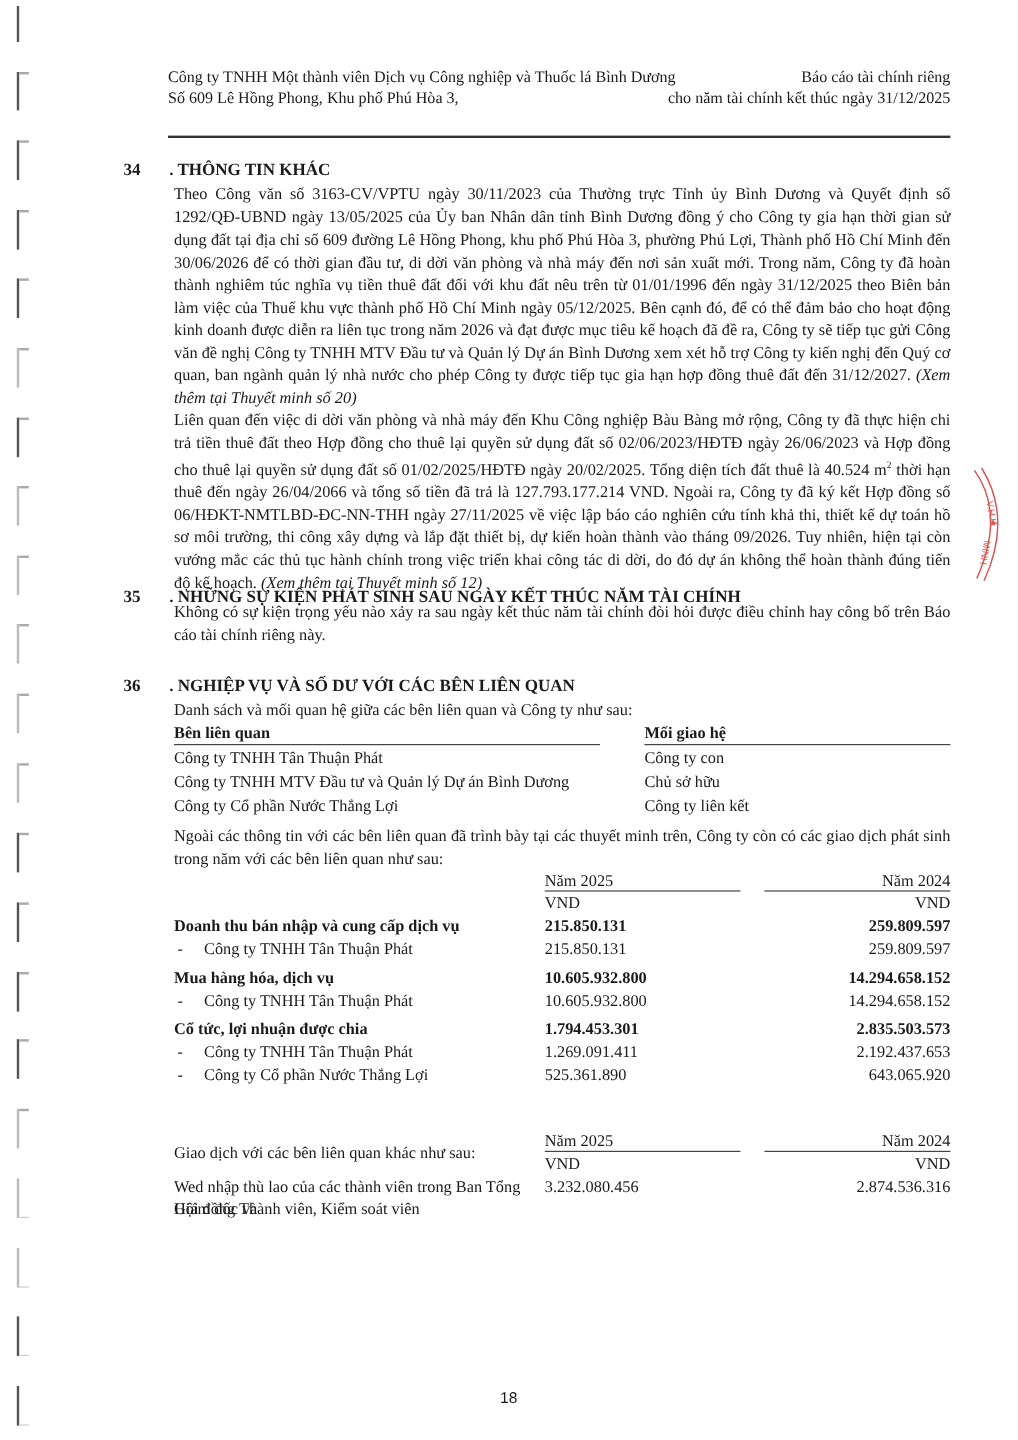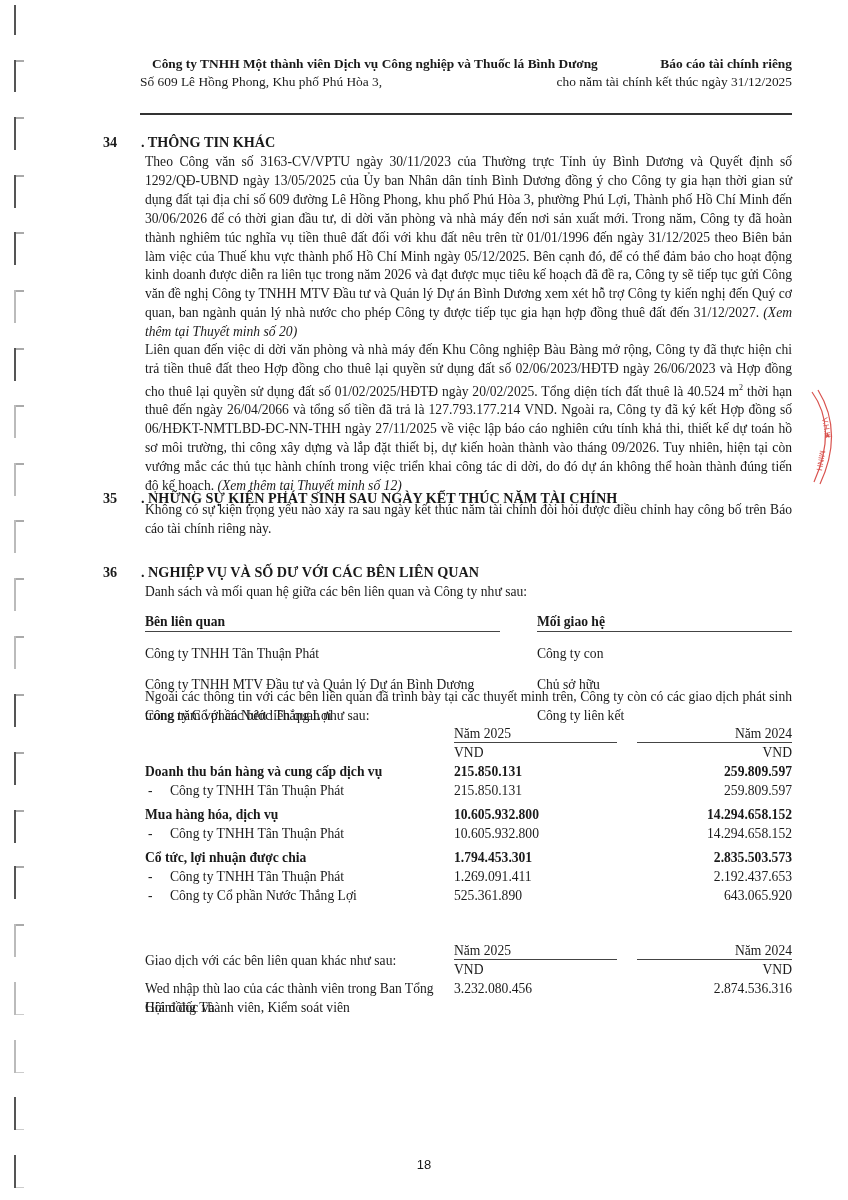--- a/index.html
+++ b/index.html
@@ -4,29 +4,29 @@
 <style>
   html, body { margin:0; padding:0; background:#ffffff; }
   body { width:848px; height:1200px; position:relative; overflow:hidden;
          font-family:"Liberation Serif", serif; color:#1a1a1a; }
   .binder { position:absolute; left:14px; width:10px; border-left:2px solid #555; }
   .binder.light { border-left-color:#bbb; }
   .binder .cap { position:absolute; top:0; left:0; width:8px; border-top:2px solid #aaa; }
   .binder .foot { position:absolute; bottom:0; left:0; width:8px; border-bottom:1px solid #ccc; }
   .hdr { position:absolute; left:140px; top:55px; width:652px; font-size:13.4px; line-height:18px; }
   .hdr .row { display:flex; justify-content:space-between; }
-  .hdr .bold { font-weight:bold;margin-left:12px; }
+  .hdr .bold { font-weight:normal; }
   .hdr-rule { position:absolute; left:140px; top:113px; width:652px; border-top:2px solid #333; }
   .sec { position:absolute; left:103px; font-weight:bold; font-size:14.2px; }
   .sec .num { display:inline-block; width:38px; }
   .para { position:absolute; left:145px; width:647px; font-size:13.6px; line-height:18.9px; text-align:justify; }
   .para i { font-style:italic; }
   .para sup { font-size:8px; }
   .rel-table { position:absolute; left:145px; top:602px; width:647px; font-size:13.6px; }
-  .rel-row { display:flex; height:20px; line-height:20px;margin-top:11px; }
+  .rel-row { display:flex; height:20px; line-height:20px; }
   .rel-row .c1 { width:355px; }
   .rel-row .c2 { margin-left:37px; flex:1; }
   .rel-head .c1, .rel-head .c2 { font-weight:bold; border-bottom:1.5px solid #444; line-height:18px; height:18px; }
   .fin { position:absolute; left:145px; width:647px; font-size:13.6px; }
   .fin-row { display:flex; height:19px; line-height:19px; }
   .fin-row .lbl { flex:1; }
   .fin-row .v { width:163px; }
   .fin-row .v2 { width:155px; text-align:right; margin-left:20px; }
   .fin-row.b { font-weight:bold; }
   .fin-row .dash { display:inline-block; width:22px; padding-left:3px; }
@@ -167,21 +167,21 @@
     <span class="v">Năm 2025</span>
     <span class="v2">Năm 2024</span>
   </div>
   <div class="fin-row">
     <span class="lbl"></span>
     <span class="v">VND</span>
     <span class="v2">VND</span>
   </div>
 
   <div class="fin-row b">
-    <span class="lbl">Doanh thu bán hàng và cung cấp dịch vụ</span>
+    <span class="lbl">Doanh thu bán nhập và cung cấp dịch vụ</span>
     <span class="v">215.850.131</span>
     <span class="v2">259.809.597</span>
   </div>
   <div class="fin-row">
     <span class="lbl"><span class="dash">-</span><span>Công ty TNHH Tân Thuận Phát</span></span>
     <span class="v">215.850.131</span>
     <span class="v2">259.809.597</span>
   </div>
   <div class="gap"></div>
 

